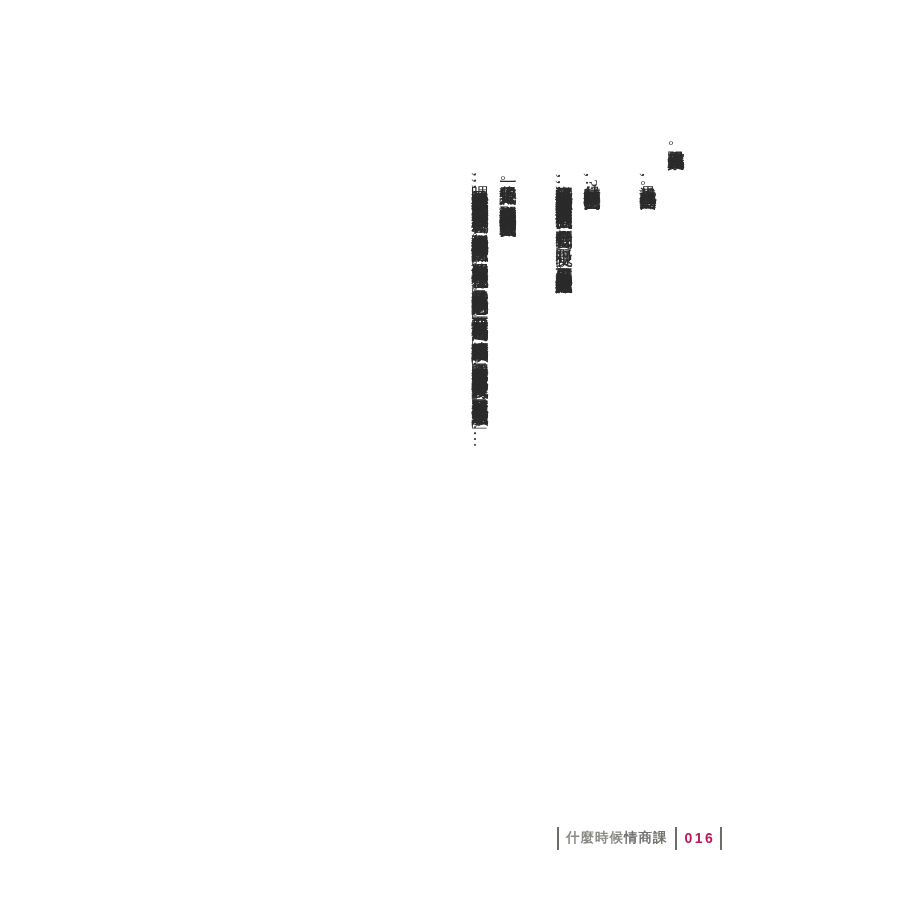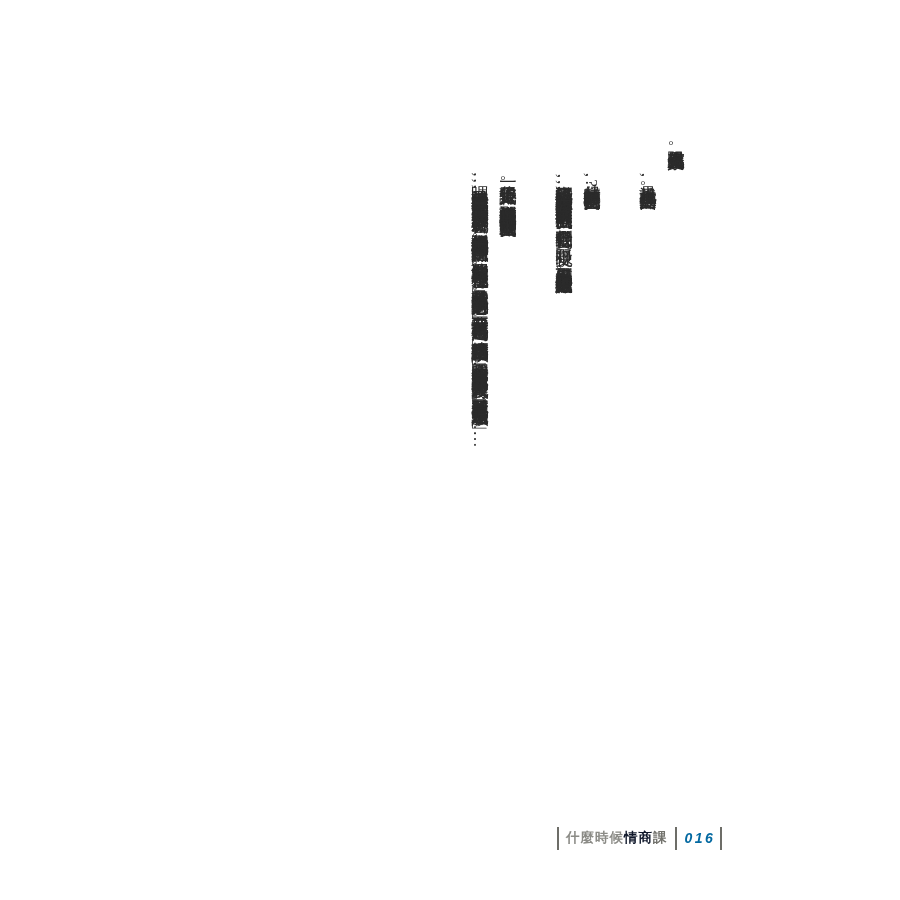--- a/index.html
+++ b/index.html
@@ -56,29 +56,28 @@
     background: #6d6d68;
   }
   .book-title {
     margin: 0 7px;
     font-size: 13.5px;
     font-weight: bold;
     letter-spacing: 1px;
     color: #8b8b86;
     white-space: nowrap;
   }
-  .book-title .hl { color: #0f172a; }
+  .book-title .hl { color: #737373; }
   .book-title .suffix { color: #72726c; }
   .page-num {
     margin: 0 5px 0 8px;
     font-size: 14px;
     font-weight: bold;
     letter-spacing: 2.5px;
-    color: #0369a1;
-    font-style: italic;
+    color: #be185d;
   }
 </style>
 </head>
 <body>
 
 <div class="page">
 
   <div class="text-block">
     <p class="no-indent">有阻止你感受風景與天氣。</p>
     <p>也就是說,你還算是自由的。</p>

